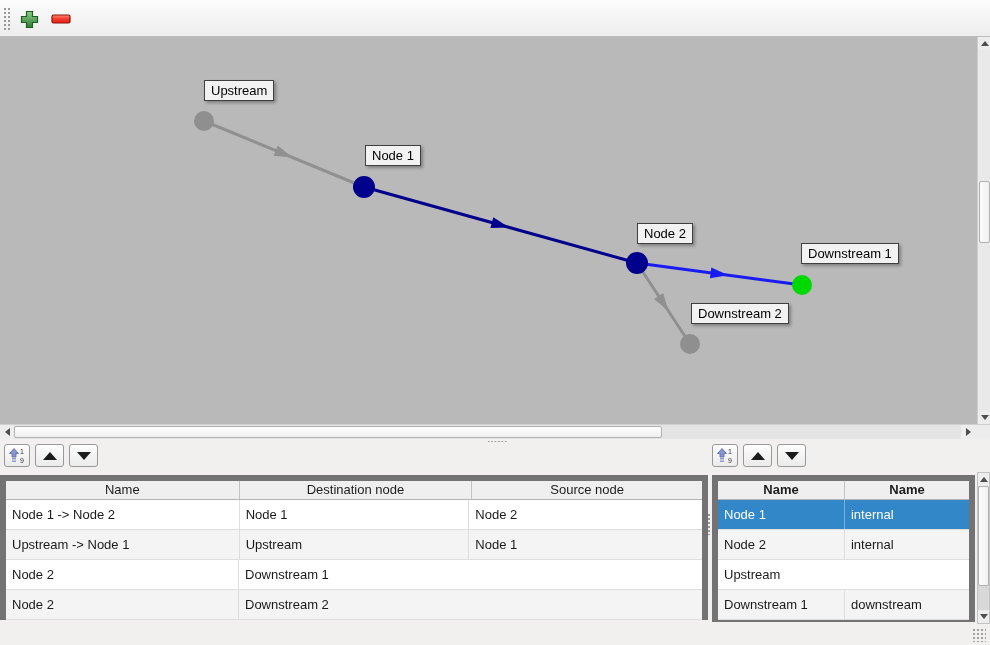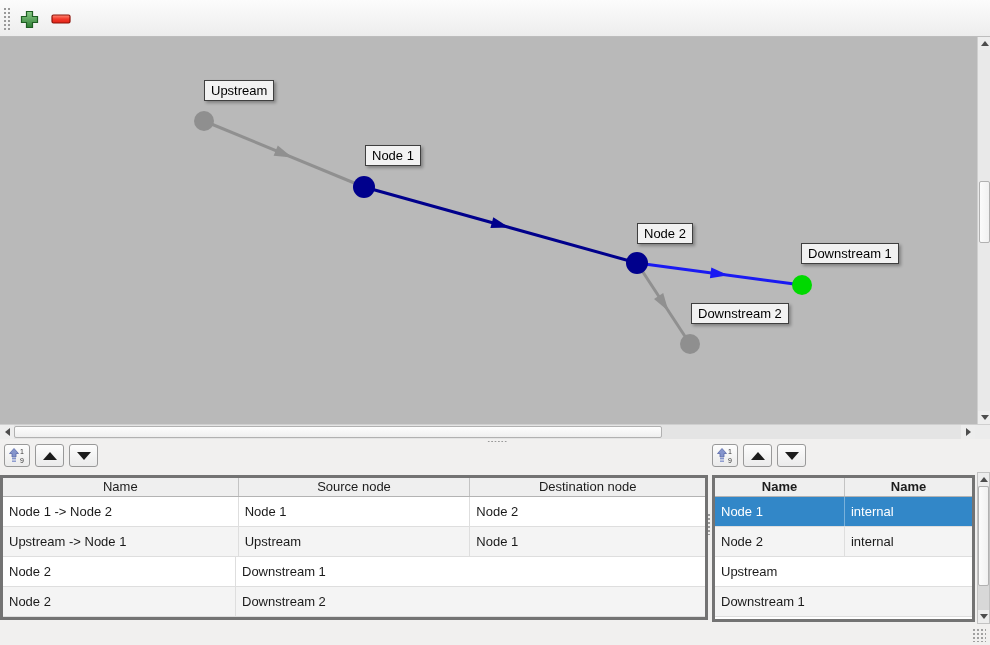--- a/index.html
+++ b/index.html
@@ -56,21 +56,21 @@
     background-image:radial-gradient(circle,#9a9a9a 0.9px,transparent 1px);background-size:3.4px 3px;}
 
   
   .mini-btn{position:absolute;top:444px;height:23px;border:1px solid #999;border-radius:3px;
     background:linear-gradient(#fdfdfd,#ebebeb);display:flex;align-items:center;justify-content:center;
     padding:0;cursor:pointer;box-sizing:border-box;}
   .tri-up-big{border-left:7px solid transparent;border-right:7px solid transparent;border-bottom:8px solid #1c1c1c;}
   .tri-down-big{border-left:7px solid transparent;border-right:7px solid transparent;border-top:8px solid #1c1c1c;}
 
   
-  .ttable{position:absolute;top:475px;background:#fff;border:3px solid #737373;box-sizing:border-box;}
+  .ttable{position:absolute;top:475px;background:#fff;border:6px solid #737373;box-sizing:border-box;}
   #edges-table{left:0;width:708px;height:145px;}
   #nodes-table{left:712px;width:263px;height:147px;}
   .thead{display:flex;height:19px;background:#efefef;border-bottom:1px solid #b3b3b3;box-sizing:border-box;}
   .th{box-sizing:border-box;text-align:center;line-height:18px;font-size:13px;color:#1c1c1c;
       border-right:1px solid #c3c3c3;overflow:hidden;cursor:pointer;}
   .th:last-child{border-right:none;}
   .thead.bold .th{font-weight:bold;}
   .trow{display:flex;height:30px;box-sizing:border-box;border-bottom:1px solid #dedede;cursor:default;}
   .trow:nth-child(even){background:#f4f4f4;}
   .td{box-sizing:border-box;line-height:29px;padding-left:6px;font-size:13px;
@@ -203,22 +203,22 @@
   <button class="mini-btn" style="left:743px;width:29px;">
     <div class="tri tri-up-big"></div>
   </button>
   <button class="mini-btn" style="left:777px;width:29px;">
     <div class="tri tri-down-big"></div>
   </button>
 
   <div class="ttable" id="edges-table">
     <div class="thead" id="edges-head">
         <div class="th ecol0">Name</div>
+        <div class="th ecol2">Destination node</div>
         <div class="th ecol1">Source node</div>
-        <div class="th ecol2">Destination node</div>
       </div>
     <div id="edges-body">
         <div class="trow">
           <div class="td ecol0">Node 1 -&gt; Node 2</div>
           <div class="td ecol1">Node 1</div>
           <div class="td ecol2">Node 2</div>
         </div>
         <div class="trow">
           <div class="td ecol0">Upstream -&gt; Node 1</div>
           <div class="td ecol1">Upstream</div>
@@ -251,20 +251,21 @@
         </div>
         <div class="trow">
           <div class="td ncol0">Node 2</div>
           <div class="td ncol1">internal</div>
         </div>
         <div class="trow">
           <div class="td ncol0">Upstream</div>
         </div>
         <div class="trow">
           <div class="td ncol0">Downstream 1</div>
+          <div class="td ncol1">downstream</div>
         </div>
       </div>
   </div>
 
   <div class="sb-track-v" id="nodes-vscroll">
     <div class="sb-btn up">
         <div class="tri tri-up"></div>
       </div>
     <div class="sb-thumb"></div>
     <div class="sb-btn down">

